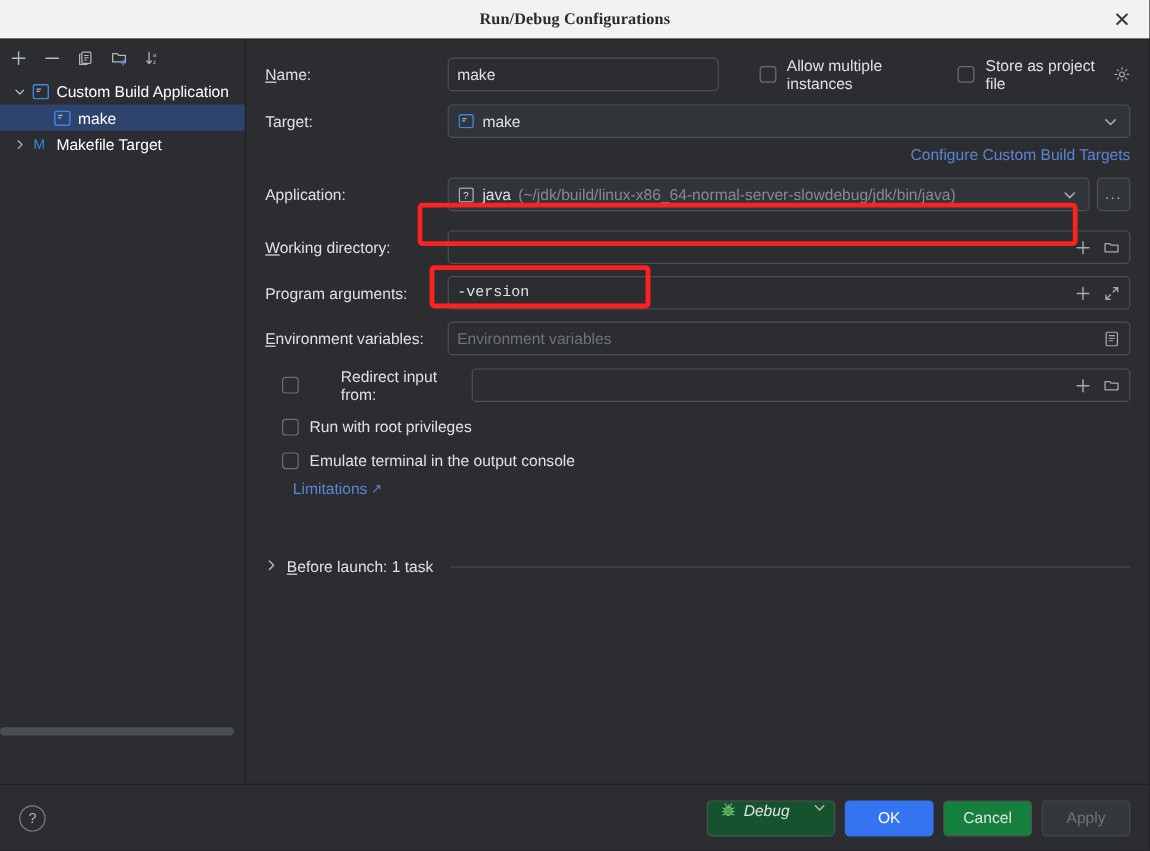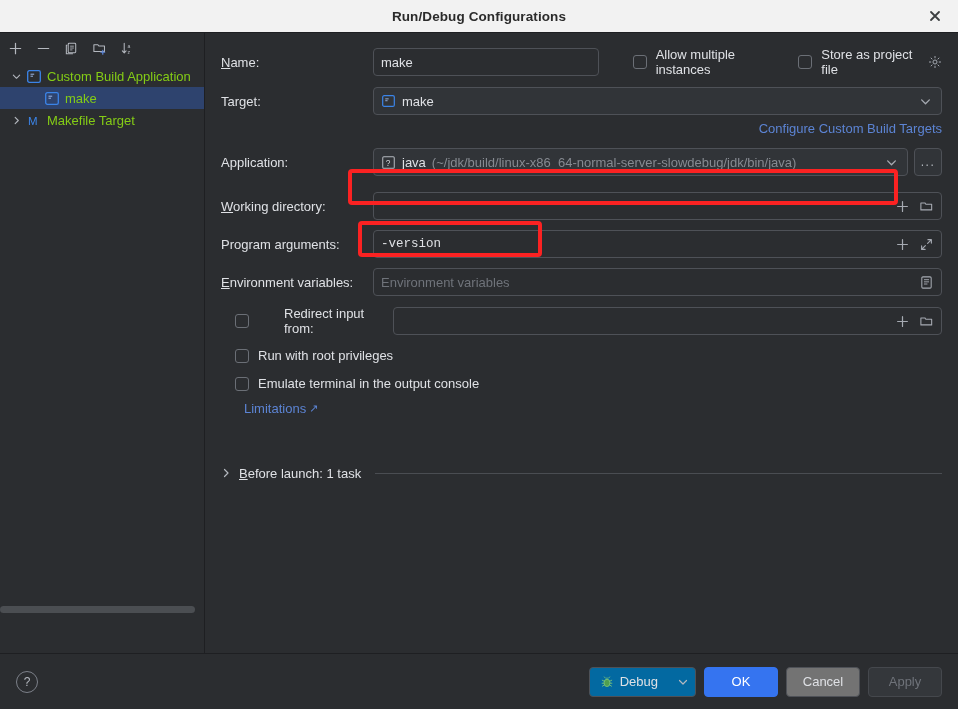--- a/index.html
+++ b/index.html
@@ -14,20 +14,21 @@
     width: 958px; height: 709px;
     background: #2b2d30;
     display: flex; flex-direction: column;
   }
   
   .titlebar {
     height: 32px; min-height: 32px;
     background: #f2f2f2;
     display: flex; align-items: center; justify-content: center;
     position: relative;
+    font-family: Liberation Serif, serif;
   }
   .titlebar-title {
     font-size: 13.5px; font-weight: bold; color: #2b2b2b;
     letter-spacing: .1px;
   }
   .close-btn {
     position: absolute; right: 0; top: 0;
     width: 46px; height: 32px;
     display: flex; align-items: center; justify-content: center;
     color: #3c3f41; font-size: 15px; cursor: pointer;
@@ -51,21 +52,21 @@
   }
   .tb-btn {
     width: 26px; height: 26px;
     display: flex; align-items: center; justify-content: center;
     cursor: pointer; border-radius: 3px;
   }
   .tb-btn svg { display: block; }
   .tree { flex: 1; padding-top: 2px; overflow: hidden; }
   .tree-row {
     display: flex; align-items: center;
-    height: 22px; font-size: 13px; color: #84cc16;
+    height: 22px; font-size: 13px; color: #ffffff;
     cursor: pointer; white-space: nowrap;
   }
   .tree-row.depth0 { padding-left: 8px; }
   .tree-row.depth1 { padding-left: 8px; }
   .tree-row.selected { background: #2e436e; }
   .twisty {
     width: 16px; min-width: 16px; height: 16px;
     display: flex; align-items: center; justify-content: center;
     color: #b4b8bf; font-size: 9px;
   }
@@ -190,37 +191,37 @@
   .help-btn {
     width: 22px; height: 22px; border-radius: 50%;
     border: 1px solid #7c8089; color: #b4b8bf;
     display: flex; align-items: center; justify-content: center;
     font-size: 12px; cursor: pointer;
   }
   .footer-right {
     margin-left: auto; display: flex; align-items: center; gap: 8px;
   }
   .splitbtn {
-    display: flex; align-items: center;
+    display: flex; align-items: flex-start;
     border: 1px solid #4e5157; border-radius: 4px;
-    background: #0369a1; height: 30px; cursor: pointer;
+    background: #14532d; height: 30px; cursor: pointer; font-style: italic;
   }
   .splitbtn .part-main {
     display: flex; align-items: center; gap: 6px;
     padding: 0 12px 0 10px; font-size: 13px; color: #dfe1e5;
   }
   .splitbtn .divider { width: 1px; background: #55585e; }
   .splitbtn .part-arrow {
     display: flex; align-items: center; justify-content: center;
     width: 24px; color: #b4b8bf; font-size: 10px;
   }
   .btn {
     height: 30px; min-width: 74px;
     border: 1px solid #4e5157; border-radius: 4px;
-    background: #737373; color: #dfe1e5;
+    background: #15803d; color: #dfe1e5;
     font-size: 13px; font-family: inherit;
     display: flex; align-items: center; justify-content: center;
     padding: 0 14px; cursor: pointer;
   }
   .btn.primary {
     background: #3574f0; border-color: #3574f0; color: #fff;
     min-width: 74px;
   }
   .btn.disabled {
     color: #6f737a; cursor: default; background: #343informal;

